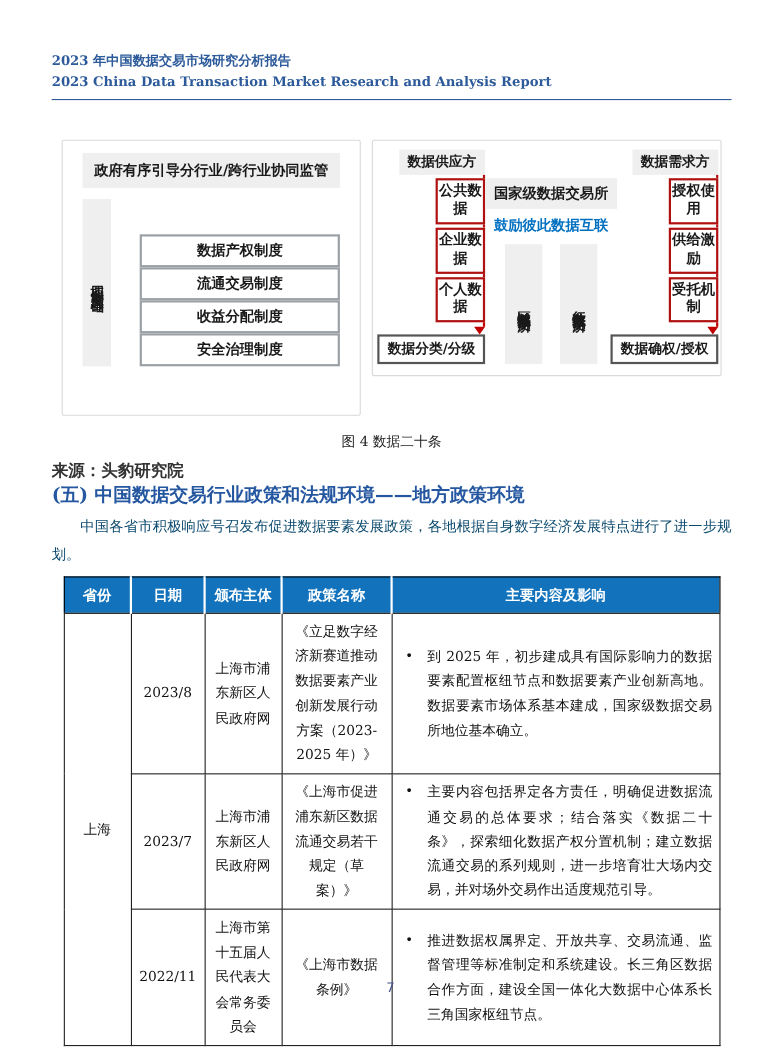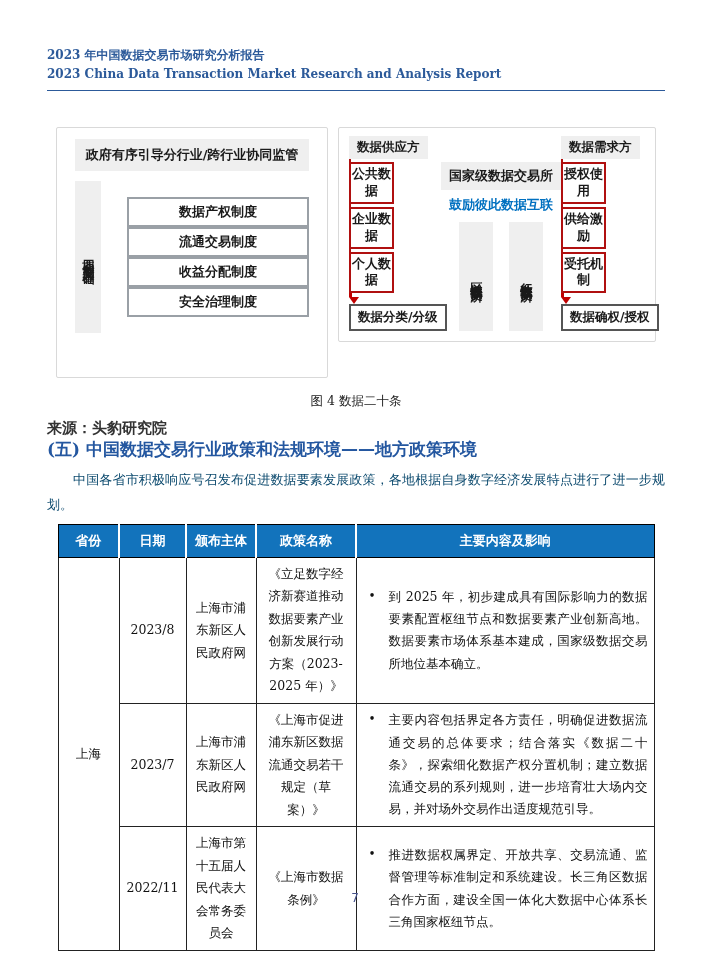--- a/index.html
+++ b/index.html
@@ -28,30 +28,30 @@
     background: #efefef; font-weight: bold; font-size: 13px; text-align: center;
     padding: 7px 4px; margin: 0 6px;
   }
   .lp-body { display: flex; margin-top: 10px; gap: 26px; padding: 0 6px; }
   .lp-strip {
     background: #efefef; width: 26px; min-height: 152px;
     writing-mode: vertical-rl; text-orientation: upright;
     display: flex; align-items: center; justify-content: center;
     font-weight: bold; font-size: 12px; letter-spacing: 2px;
   }
-  .lp-boxes { flex: 1; display: flex; flex-direction: column; justify-content: center; }
+  .lp-boxes { flex: 1; display: flex; flex-direction: column; justify-content: flex-end; }
   .inst-box {
     border: 2px solid #9aa0a6; background: #fff; text-align: center;
     font-weight: bold; font-size: 13px; padding: 4px 2px;
   }
 
   
   .right-panel { width: 318px; height: 215px; padding: 8px 10px 10px; }
   .rp-grid { display: flex; justify-content: space-between; height: 100%; }
-  .chain-col { display: flex; flex-direction: column; align-items: flex-start; width: 92px; }
+  .chain-col { display: flex; flex-direction: column; align-items: flex-end; width: 92px; }
   .top-label {
     background: #efefef; font-weight: bold; font-size: 12.5px;
     padding: 3px 8px; white-space: nowrap;
   }
   .conn { width: 2px; height: 5px; background: #b01010; }
   .red-box {
     border: 2.5px solid #b01010; background: #fff; font-weight: bold;
     font-size: 13px; line-height: 1.3; text-align: center;
     width: 45px; padding: 2px 0;
   }

